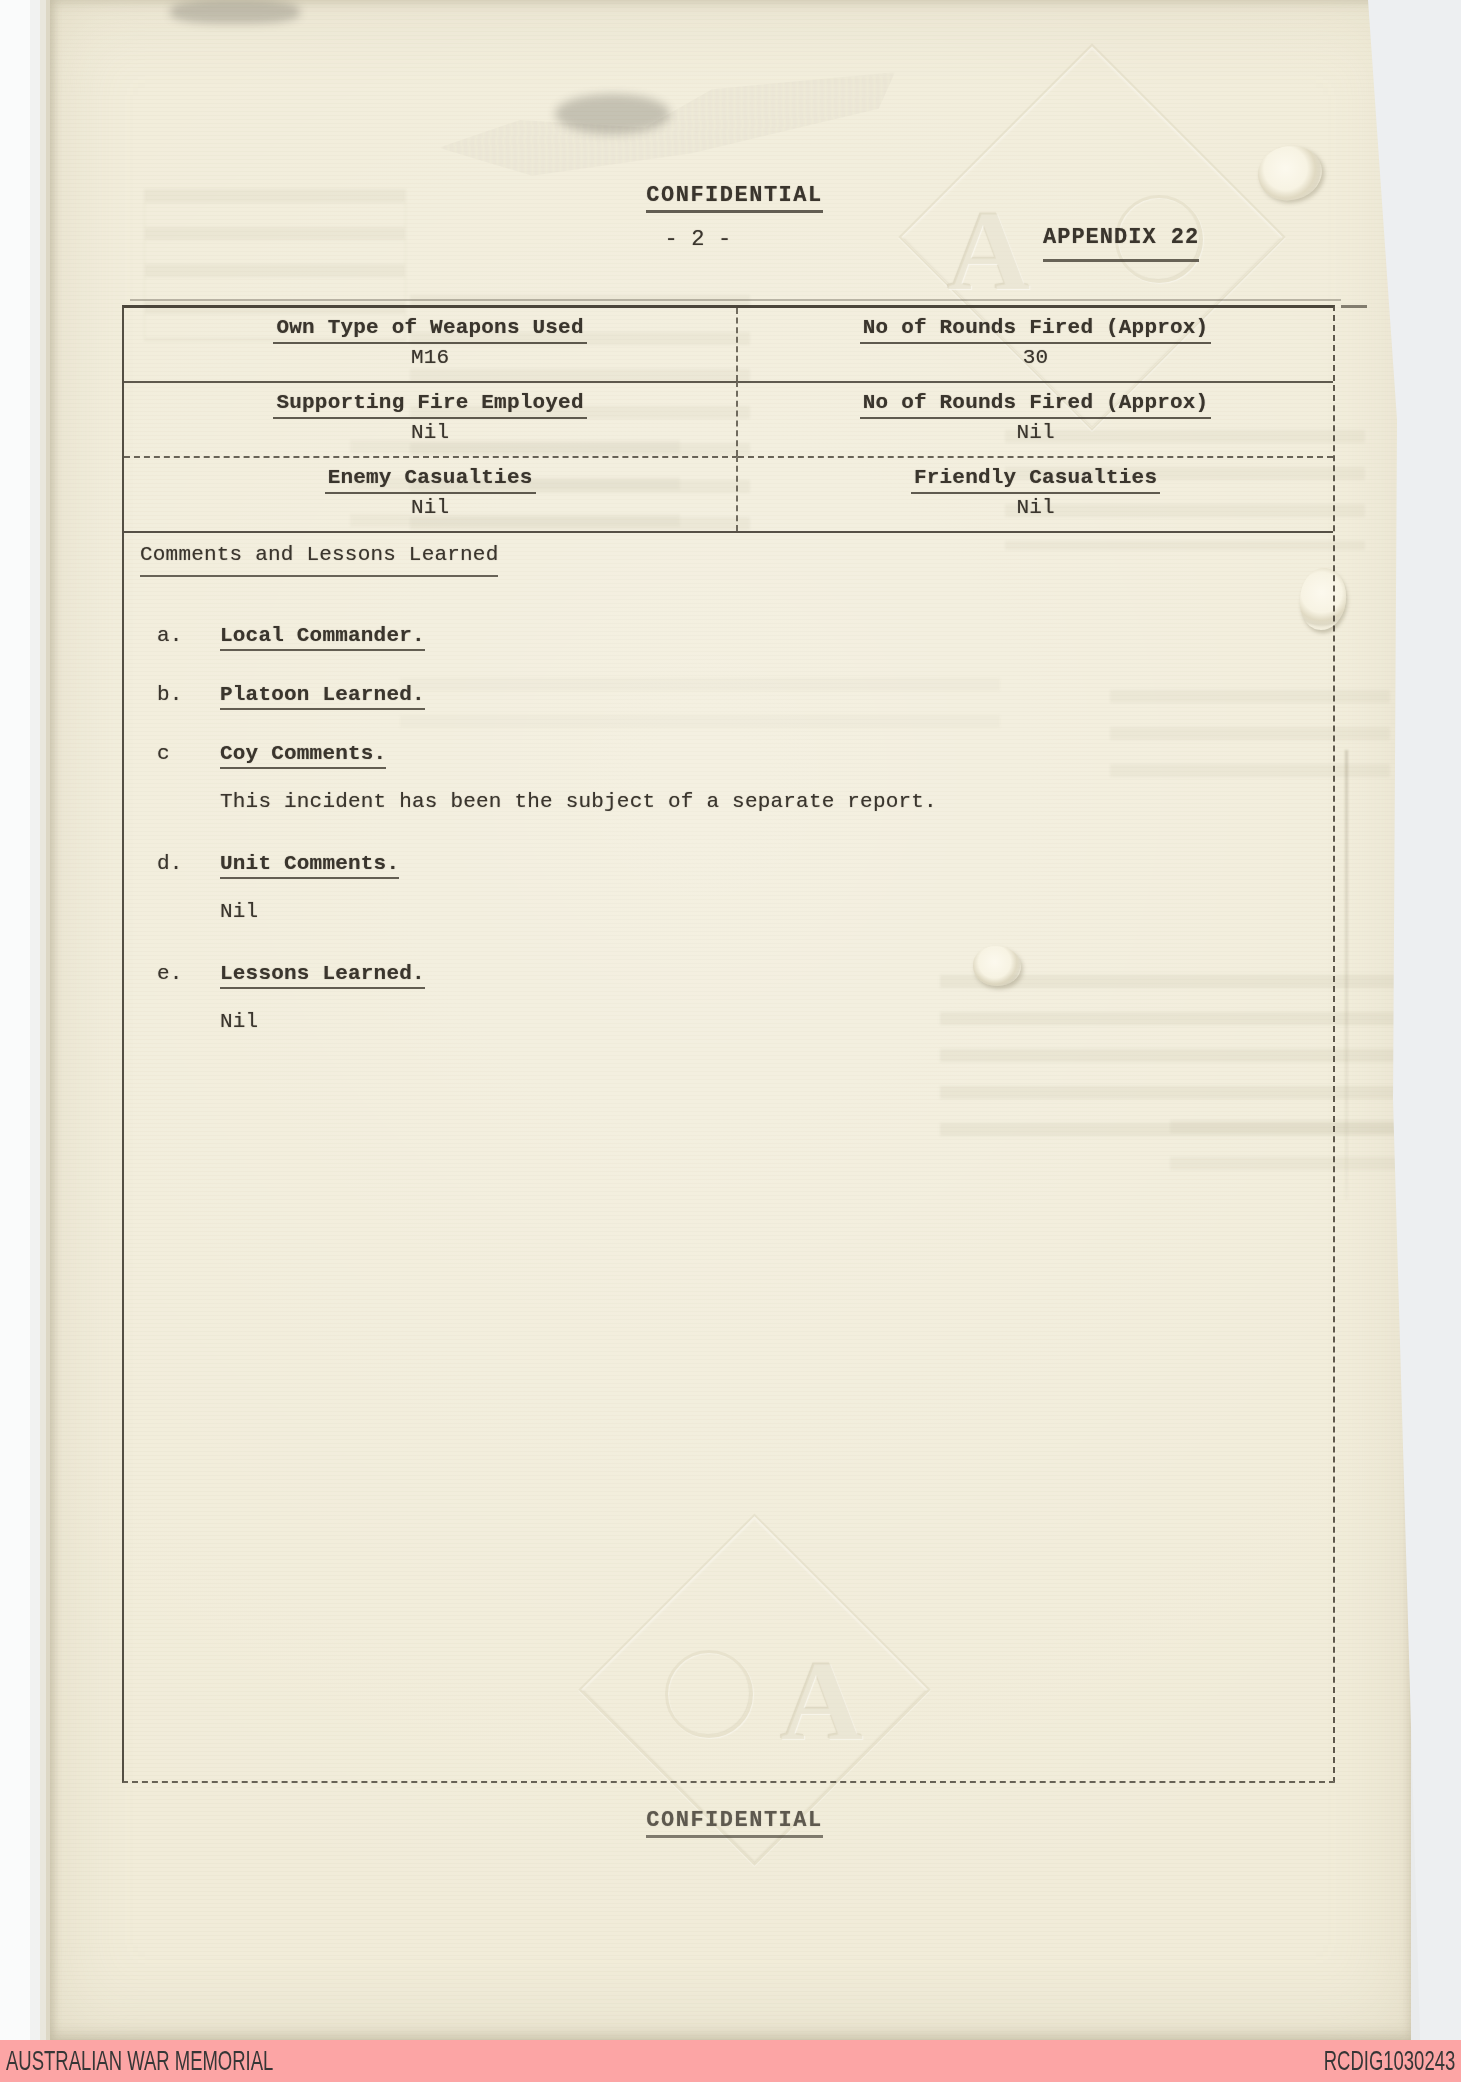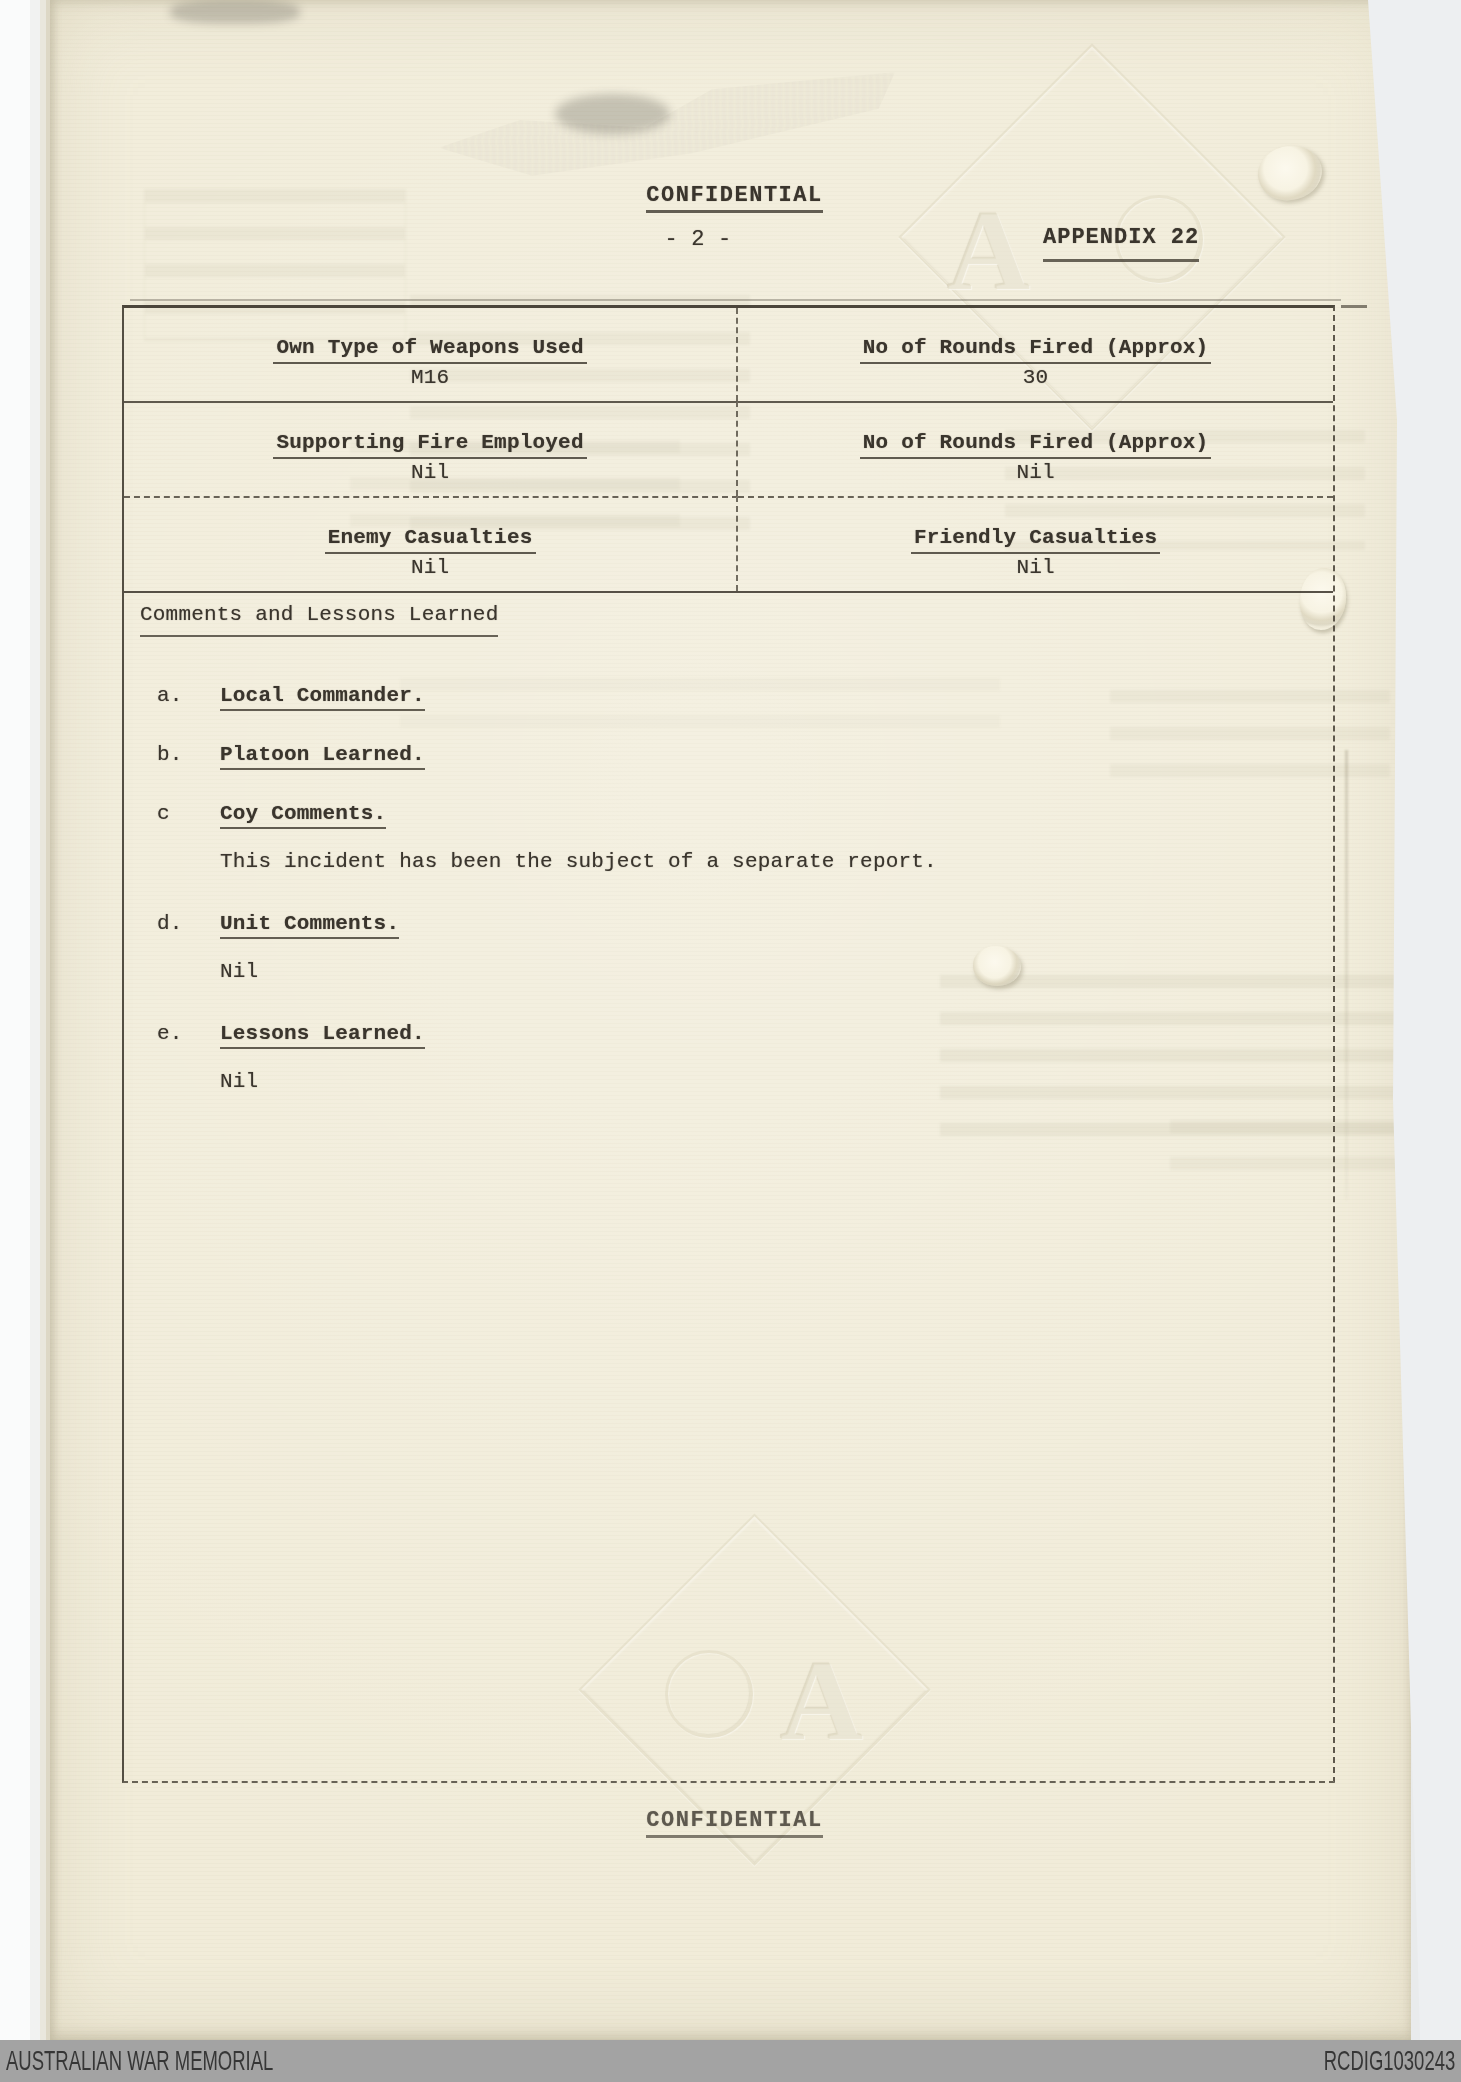--- a/index.html
+++ b/index.html
@@ -44,21 +44,21 @@
     border:2px solid rgba(58,52,42,0.85);
     border-top:3px solid rgba(58,52,42,0.9);
     border-right:2px dashed rgba(58,52,42,0.8);
     border-bottom:2px dashed rgba(58,52,42,0.75);}
   .form-box::before{content:'';position:absolute;top:-9px;left:6px;right:-8px;
     border-top:2px solid rgba(58,52,42,0.3);}
   .form-box::after{content:'';position:absolute;top:-3px;right:-34px;width:26px;
     border-top:3px solid rgba(58,52,42,0.6);}
 
   .stats{display:grid;grid-template-columns:50.8% 49.2%;font-size:21px;line-height:27px;}
-  .stats .cell{padding:26px 6px 10px;text-align:center;box-sizing:border-box;}
+  .stats .cell{padding:6px 6px 10px;text-align:center;box-sizing:border-box;}
   .stats .cell.lc{border-right:2px dashed rgba(58,52,42,0.7);}
   .stats .r2{border-top:2px solid rgba(58,52,42,0.8);}
   .stats .r3{border-top:2px dashed rgba(58,52,42,0.75);}
   .cell-h{display:inline-block;font-weight:bold;border-bottom:2.5px solid rgba(58,52,42,0.8);
           padding:0 3px 1px;}
   .cell-v{margin-top:0;}
 
   .comments-hdr{border-top:2px solid rgba(58,52,42,0.85);padding:8px 0 2px 16px;
                 font-size:21px;line-height:27px;}
   .comments-hdr .u{border-bottom:2.5px solid rgba(58,52,42,0.75);padding-bottom:9px;text-align:right;}
@@ -121,21 +121,21 @@
     clip-path:polygon(0 55%,18% 30%,45% 45%,60% 8%,100% 0,96% 38%,55% 75%,20% 90%);}
   .smudge-b{left:505px;top:94px;width:115px;height:40px;opacity:.45;
     background:rgba(62,60,53,0.55);filter:blur(5px);border-radius:50%;}
   .smudge-c{left:120px;top:0px;width:130px;height:24px;opacity:.5;
     background:rgba(70,68,60,0.5);filter:blur(4px);border-radius:40%;}
 
   .crease{position:absolute;left:1295px;top:750px;width:3px;height:450px;
     background:linear-gradient(rgba(140,130,105,0.3), rgba(140,130,105,0.04));filter:blur(1px);}
 
   
-  .footer{position:absolute;left:0;bottom:0;width:1461px;height:42px;background:#a3a3a3;
+  .footer{position:absolute;left:0;bottom:0;width:1461px;height:42px;background:#fca5a5;
     display:flex;justify-content:space-between;align-items:center;
     font-family:"Liberation Sans",sans-serif;box-sizing:border-box;padding:0 6px;}
   .footer .f-left{font-size:28px;color:#363636;letter-spacing:0;
     transform:scaleX(0.66);transform-origin:left center;white-space:nowrap;}
   .footer .f-right{font-size:28px;color:#363636;
     transform:scaleX(0.66);transform-origin:right center;white-space:nowrap;}
 </style>
 </head>
 <body>
 

